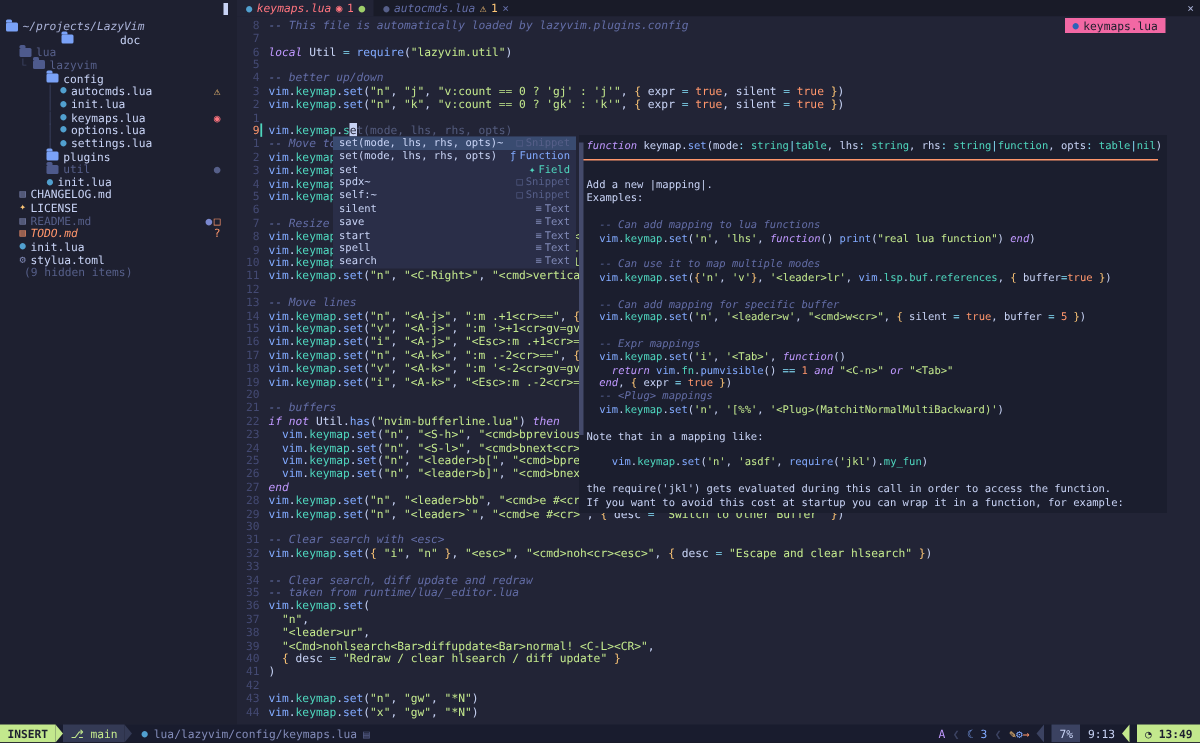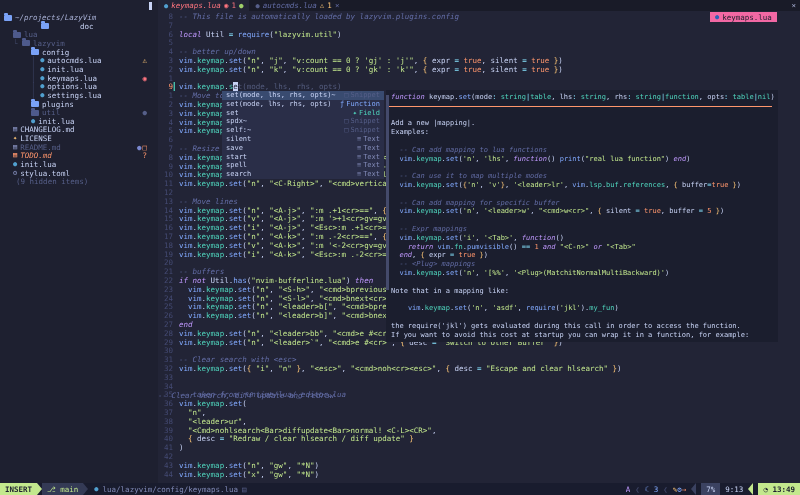--- a/index.html
+++ b/index.html
@@ -162,21 +162,21 @@
       <div class="erow" style="top: 282.6px;"><span class="nr">24</span><span class="sgn"></span><span class="code"><span class="tk-v"> </span><span class="tk-v"> </span><span class="tk-B">vim</span><span class="tk-v">.</span><span class="tk-T">keymap</span><span class="tk-v">.</span><span class="tk-B">set</span><span class="tk-v">(</span><span class="tk-s">"n"</span><span class="tk-v">,</span><span class="tk-v"> </span><span class="tk-s">"&lt;S-l&gt;"</span><span class="tk-v">,</span><span class="tk-v"> </span><span class="tk-s">"&lt;cmd&gt;bnext&lt;cr&gt;"</span><span class="tk-v">,</span><span class="tk-v"> </span><span class="tk-p">{</span><span class="tk-v"> </span><span class="tk-v">desc</span><span class="tk-v"> </span><span class="tk-o">=</span><span class="tk-v"> </span><span class="tk-s">"Next buffer"</span><span class="tk-v"> </span><span class="tk-p">}</span><span class="tk-v">)</span></span></div>
       <div class="erow" style="top: 291.4px;"><span class="nr">25</span><span class="sgn"></span><span class="code"><span class="tk-v"> </span><span class="tk-v"> </span><span class="tk-B">vim</span><span class="tk-v">.</span><span class="tk-T">keymap</span><span class="tk-v">.</span><span class="tk-B">set</span><span class="tk-v">(</span><span class="tk-s">"n"</span><span class="tk-v">,</span><span class="tk-v"> </span><span class="tk-s">"&lt;leader&gt;b["</span><span class="tk-v">,</span><span class="tk-v"> </span><span class="tk-s">"&lt;cmd&gt;bprevious&lt;cr&gt;"</span><span class="tk-v">,</span><span class="tk-v"> </span><span class="tk-p">{</span><span class="tk-v"> </span><span class="tk-v">desc</span><span class="tk-v"> </span><span class="tk-o">=</span><span class="tk-v"> </span><span class="tk-s">"Prev buffer"</span><span class="tk-v"> </span><span class="tk-p">}</span><span class="tk-v">)</span></span></div>
       <div class="erow" style="top: 300.2px;"><span class="nr">26</span><span class="sgn"></span><span class="code"><span class="tk-v"> </span><span class="tk-v"> </span><span class="tk-B">vim</span><span class="tk-v">.</span><span class="tk-T">keymap</span><span class="tk-v">.</span><span class="tk-B">set</span><span class="tk-v">(</span><span class="tk-s">"n"</span><span class="tk-v">,</span><span class="tk-v"> </span><span class="tk-s">"&lt;leader&gt;b]"</span><span class="tk-v">,</span><span class="tk-v"> </span><span class="tk-s">"&lt;cmd&gt;bnext&lt;cr&gt;"</span><span class="tk-v">,</span><span class="tk-v"> </span><span class="tk-p">{</span><span class="tk-v"> </span><span class="tk-v">desc</span><span class="tk-v"> </span><span class="tk-o">=</span><span class="tk-v"> </span><span class="tk-s">"Next buffer"</span><span class="tk-v"> </span><span class="tk-p">}</span><span class="tk-v">)</span></span></div>
       <div class="erow" style="top: 309px;"><span class="nr">27</span><span class="sgn"></span><span class="code"><span class="tk-k">end</span></span></div>
       <div class="erow" style="top: 317.8px;"><span class="nr">28</span><span class="sgn"></span><span class="code"><span class="tk-B">vim</span><span class="tk-v">.</span><span class="tk-T">keymap</span><span class="tk-v">.</span><span class="tk-B">set</span><span class="tk-v">(</span><span class="tk-s">"n"</span><span class="tk-v">,</span><span class="tk-v"> </span><span class="tk-s">"&lt;leader&gt;bb"</span><span class="tk-v">,</span><span class="tk-v"> </span><span class="tk-s">"&lt;cmd&gt;e #&lt;cr&gt;"</span><span class="tk-v">,</span><span class="tk-v"> </span><span class="tk-p">{</span><span class="tk-v"> </span><span class="tk-v">desc</span><span class="tk-v"> </span><span class="tk-o">=</span><span class="tk-v"> </span><span class="tk-s">"Switch to Other Buffer"</span><span class="tk-v"> </span><span class="tk-p">}</span><span class="tk-v">)</span></span></div>
       <div class="erow" style="top: 326.6px;"><span class="nr">29</span><span class="sgn"></span><span class="code"><span class="tk-B">vim</span><span class="tk-v">.</span><span class="tk-T">keymap</span><span class="tk-v">.</span><span class="tk-B">set</span><span class="tk-v">(</span><span class="tk-s">"n"</span><span class="tk-v">,</span><span class="tk-v"> </span><span class="tk-s">"&lt;leader&gt;`"</span><span class="tk-v">,</span><span class="tk-v"> </span><span class="tk-s">"&lt;cmd&gt;e #&lt;cr&gt;"</span><span class="tk-v">,</span><span class="tk-v"> </span><span class="tk-p">{</span><span class="tk-v"> </span><span class="tk-v">desc</span><span class="tk-v"> </span><span class="tk-o">=</span><span class="tk-v"> </span><span class="tk-s">"Switch to Other Buffer"</span><span class="tk-v"> </span><span class="tk-p">}</span><span class="tk-v">)</span></span></div>
       <div class="erow" style="top: 335.4px;"><span class="nr">30</span><span class="sgn"></span><span class="code"></span></div>
       <div class="erow" style="top: 344.2px;"><span class="nr">31</span><span class="sgn"></span><span class="code"><span class="tk-c">-- Clear search with &lt;esc&gt;</span></span></div>
       <div class="erow" style="top: 353px;"><span class="nr">32</span><span class="sgn"></span><span class="code"><span class="tk-B">vim</span><span class="tk-v">.</span><span class="tk-T">keymap</span><span class="tk-v">.</span><span class="tk-B">set</span><span class="tk-v">(</span><span class="tk-p">{</span><span class="tk-v"> </span><span class="tk-s">"i"</span><span class="tk-v">,</span><span class="tk-v"> </span><span class="tk-s">"n"</span><span class="tk-v"> </span><span class="tk-p">}</span><span class="tk-v">,</span><span class="tk-v"> </span><span class="tk-s">"&lt;esc&gt;"</span><span class="tk-v">,</span><span class="tk-v"> </span><span class="tk-s">"&lt;cmd&gt;noh&lt;cr&gt;&lt;esc&gt;"</span><span class="tk-v">,</span><span class="tk-v"> </span><span class="tk-p">{</span><span class="tk-v"> </span><span class="tk-v">desc</span><span class="tk-v"> </span><span class="tk-o">=</span><span class="tk-v"> </span><span class="tk-s">"Escape and clear hlsearch"</span><span class="tk-v"> </span><span class="tk-p">}</span><span class="tk-v">)</span></span></div>
       <div class="erow" style="top: 361.8px;"><span class="nr">33</span><span class="sgn"></span><span class="code"></span></div>
-      <div class="erow" style="top: 370.6px; flex-direction: column;"><span class="nr">34</span><span class="sgn"></span><span class="code"><span class="tk-c">-- Clear search, diff update and redraw</span></span></div>
+      <div class="erow" style="top: 370.6px;"><span class="nr">34</span><span class="sgn"></span><span class="code"><span class="tk-c">-- Clear search, diff update and redraw</span></span></div>
       <div class="erow" style="top: 379.4px;"><span class="nr">35</span><span class="sgn"></span><span class="code"><span class="tk-c">-- taken from runtime/lua/_editor.lua</span></span></div>
       <div class="erow" style="top: 388.2px;"><span class="nr">36</span><span class="sgn"></span><span class="code"><span class="tk-B">vim</span><span class="tk-v">.</span><span class="tk-T">keymap</span><span class="tk-v">.</span><span class="tk-B">set</span><span class="tk-v">(</span></span></div>
       <div class="erow" style="top: 397px;"><span class="nr">37</span><span class="sgn"></span><span class="code"><span class="tk-v"> </span><span class="tk-v"> </span><span class="tk-s">"n"</span><span class="tk-v">,</span></span></div>
       <div class="erow" style="top: 405.8px;"><span class="nr">38</span><span class="sgn"></span><span class="code"><span class="tk-v"> </span><span class="tk-v"> </span><span class="tk-s">"&lt;leader&gt;ur"</span><span class="tk-v">,</span></span></div>
       <div class="erow" style="top: 414.6px;"><span class="nr">39</span><span class="sgn"></span><span class="code"><span class="tk-v"> </span><span class="tk-v"> </span><span class="tk-s">"&lt;Cmd&gt;nohlsearch&lt;Bar&gt;diffupdate&lt;Bar&gt;normal! &lt;C-L&gt;&lt;CR&gt;"</span><span class="tk-v">,</span></span></div>
       <div class="erow" style="top: 423.4px;"><span class="nr">40</span><span class="sgn"></span><span class="code"><span class="tk-v"> </span><span class="tk-v"> </span><span class="tk-p">{</span><span class="tk-v"> </span><span class="tk-v">desc</span><span class="tk-v"> </span><span class="tk-o">=</span><span class="tk-v"> </span><span class="tk-s">"Redraw / clear hlsearch / diff update"</span><span class="tk-v"> </span><span class="tk-p">}</span></span></div>
       <div class="erow" style="top: 432.2px;"><span class="nr">41</span><span class="sgn"></span><span class="code"><span class="tk-v">)</span></span></div>
       <div class="erow" style="top: 441px;"><span class="nr">42</span><span class="sgn"></span><span class="code"></span></div>
       <div class="erow" style="top: 449.8px;"><span class="nr">43</span><span class="sgn"></span><span class="code"><span class="tk-B">vim</span><span class="tk-v">.</span><span class="tk-T">keymap</span><span class="tk-v">.</span><span class="tk-B">set</span><span class="tk-v">(</span><span class="tk-s">"n"</span><span class="tk-v">,</span><span class="tk-v"> </span><span class="tk-s">"gw"</span><span class="tk-v">,</span><span class="tk-v"> </span><span class="tk-s">"*N"</span><span class="tk-v">)</span></span></div>
       <div class="erow" style="top: 458.6px;"><span class="nr">44</span><span class="sgn"></span><span class="code"><span class="tk-B">vim</span><span class="tk-v">.</span><span class="tk-T">keymap</span><span class="tk-v">.</span><span class="tk-B">set</span><span class="tk-v">(</span><span class="tk-s">"x"</span><span class="tk-v">,</span><span class="tk-v"> </span><span class="tk-s">"gw"</span><span class="tk-v">,</span><span class="tk-v"> </span><span class="tk-s">"*N"</span><span class="tk-v">)</span></span></div>

